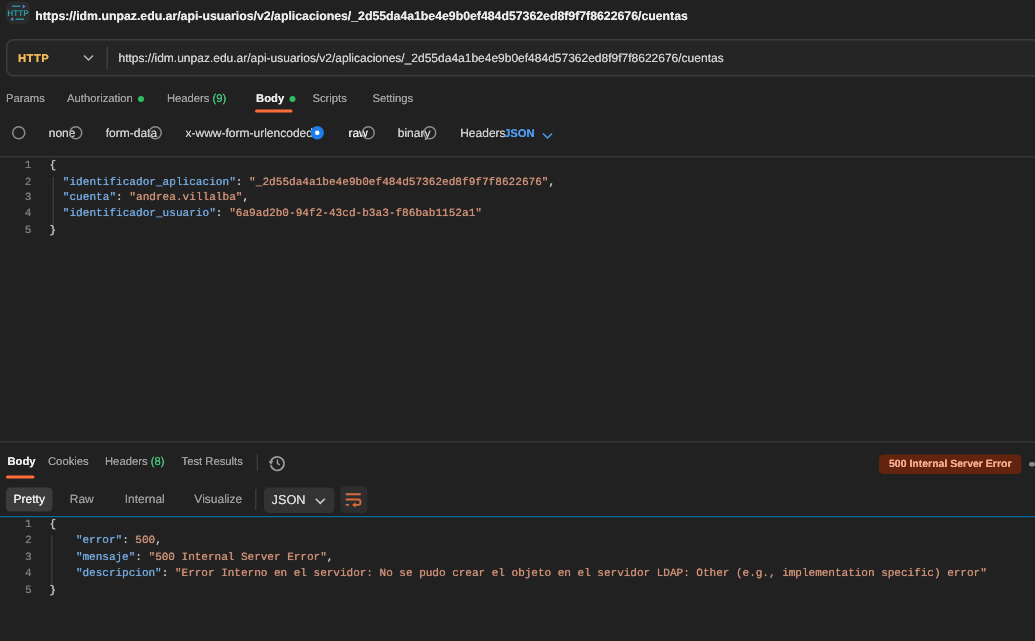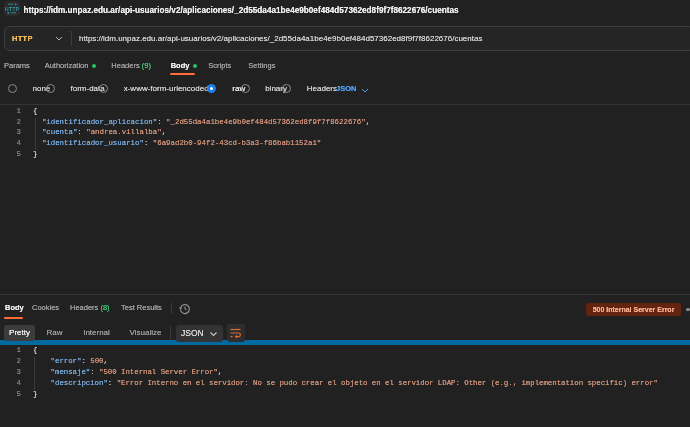--- a/index.html
+++ b/index.html
@@ -43,21 +43,21 @@
   .k { color:#74a8dc; }
   .v { color:#ce9178; }
   .guide { position:absolute; width:1px; background:#3a3a3a; }
 
   
   .resptabs { top:296px; left:0; width:690px; height:26px; background:#212121; }
   .stab { position:absolute; top:7px; font-size:7.5px; color:#a0a0a0; white-space:nowrap; }
   .badge { position:absolute; top:7px; left:586px; width:95px; height:13px; background:#63240f; border-radius:3px; color:#f6ab8d; font-size:7px; font-weight:bold; text-align:center; line-height:13px; }
 
   
-  .prettyrow { top:322px; left:0; width:690px; height:23px; border-bottom:5px solid #0369a1; }
+  .prettyrow { top:322px; left:0; width:690px; height:23px; border-bottom:1px solid #0369a1; }
   .pill { position:absolute; top:3px; height:16px; border-radius:3px; font-size:8px; color:#9b9b9b; line-height:16px; text-align:center; }
   .pill.active { background:#3c3c3c; color:#f0f0f0; }
   .jsonbtn { position:absolute; top:3px; left:176px; width:47px; height:17px; background:#333333; border-radius:3px; color:#dadada; font-size:8.5px; line-height:17px; padding-left:5px; }
   .wrapbtn { position:absolute; top:2px; left:227px; width:18px; height:18px; background:#2d2d2d; border-radius:3px; }
 </style>
 </head>
 <body>
 
 <div class="abs titlebar"></div>
 <div class="abs httpicon">

